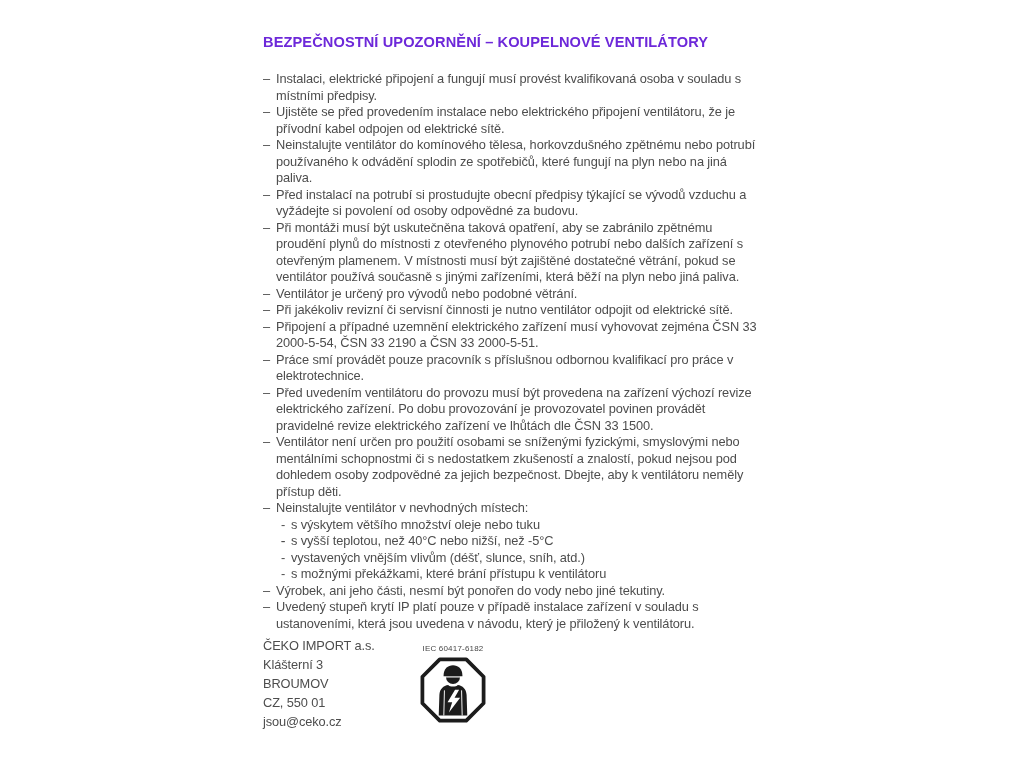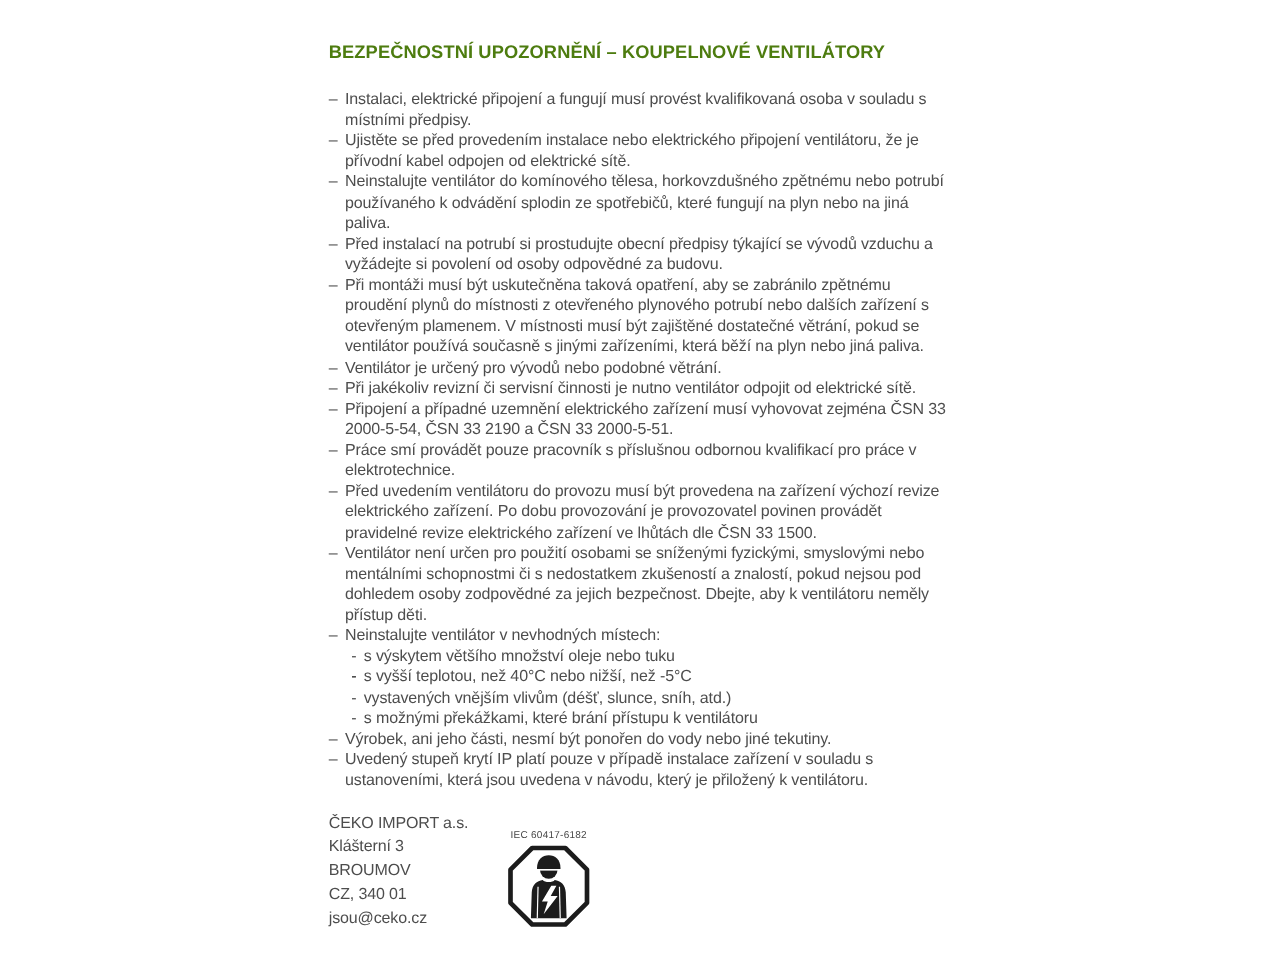--- a/index.html
+++ b/index.html
@@ -22,21 +22,21 @@
     color: #4d4d4d;
     font-size: 12.8px;
     line-height: 16.5px;
     letter-spacing: -0.1px;
   }
   .doc-title {
     margin: 0 0 20px 0;
     font-size: 14.6px;
     line-height: 18px;
     font-weight: 700;
-    color: #4d7c0f;
+    color: #6d28d9;
     letter-spacing: 0.1px;
   }
   .warning-list {
     margin: 0;
     padding: 0;
   }
   .item {
     position: relative;
     padding-left: 13px;
   }
@@ -44,22 +44,23 @@
     position: absolute;
     left: 0;
     top: 0;
   }
   .item.sub {
     margin-left: 18px;
     padding-left: 10px;
   }
   .footer {
     display: flex;
-    align-items: flex-end;
-    margin-top: 16px;
+    align-items: center;
+    margin-top: 4px;
+    gap: 14px;
   }
   .address {
     width: 141px;
     line-height: 19px;
   }
   .cert-block {
     text-align: center;
     width: 70px;
   }
   .cert-label {
@@ -107,21 +108,21 @@
     <div class="item"><span class="dash">–</span><span>Uvedený stupeň krytí IP platí pouze v případě instalace zařízení v souladu s ustanoveními, která jsou uvedena v návodu, který je přiložený k ventilátoru.</span></div>
 
   </div>
 
   <div class="footer">
 
     <div class="address">
       <div>ČEKO IMPORT a.s.</div>
       <div>Klášterní 3</div>
       <div>BROUMOV</div>
-      <div>CZ, 340 01</div>
+      <div>CZ, 550 01</div>
       <div>jsou@ceko.cz</div>
     </div>
 
     <div class="cert-block">
       <div class="cert-label">IEC 60417-6182</div>
       <div class="cert-icon">
         <svg width="68" height="68" viewBox="0 0 100 100" xmlns="http://www.w3.org/2000/svg" aria-hidden="true">
 
           <polygon points="30.5,5 69.5,5 95,30.5 95,69.5 69.5,95 30.5,95 5,69.5 5,30.5" fill="none" stroke="#1c1c1c" stroke-width="5.5" stroke-linejoin="round"></polygon>
 

